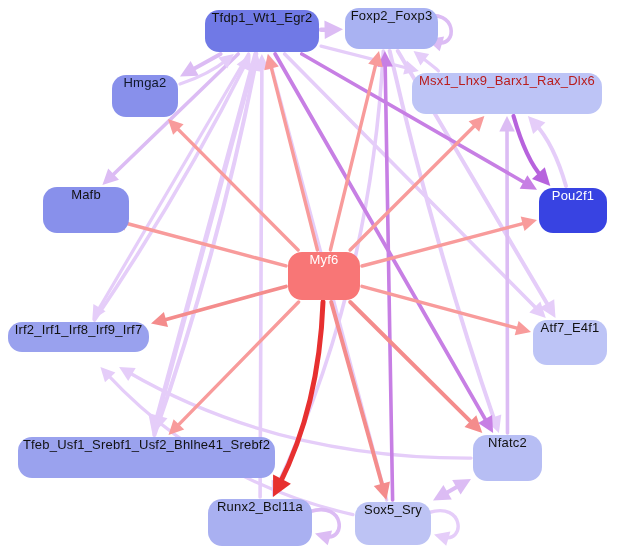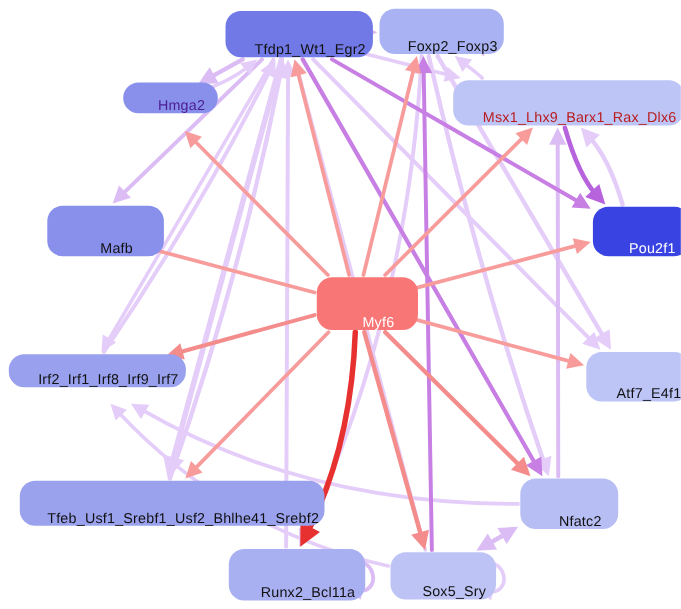--- a/index.html
+++ b/index.html
@@ -1,21 +1,21 @@
 <!DOCTYPE html>
 <html><head>
 <meta charset="utf-8">
 <style>
   html,body{margin:0;padding:0;background:#ffffff;}
   #canvas{position:relative;width:619px;height:554px;background:#ffffff;overflow:hidden;
           font-family:"Liberation Sans", sans-serif;}
   #edge-layer{position:absolute;left:0;top:0;}
-  .node{position:absolute;display:flex;align-items:flex-end;justify-content:center;
+  .node{position:absolute;display:flex;align-items:flex-start;justify-content:center;
         border-radius:14px;font-size:13px;color:#111;white-space:nowrap;
-        letter-spacing:0.2px;cursor:pointer;padding-left:20px;}
+        letter-spacing:0.2px;cursor:pointer;}
   .node.light-text{color:#ffffff;}
 </style>
 </head>
 <body>
 
 <div id="canvas">
   <svg id="edge-layer" width="619" height="554" viewBox="0 0 619 554">
       <polygon points="343.0,29.3 324.8,38.9 324.4,20.5" fill="#dcbcf4"></polygon>
       <path d="M 321.0 29.8 Q 323.3 29.8 331.0 29.6" fill="none" stroke="#dcbcf4" stroke-width="4.5" stroke-linecap="round"></path>
       <polygon points="180.0,76.6 190.6,61.1 198.8,75.7" fill="#dcbcf4"></polygon>
@@ -98,21 +98,21 @@
       <polygon points="273.0,497.0 273.1,474.6 290.9,483.7" fill="#e73030"></polygon>
       <path d="M 323.0 302.0 Q 319.1 406.3 278.9 485.4" fill="none" stroke="#e73030" stroke-width="5" stroke-linecap="round"></path>
     </svg>
 
 <div class="node" style="left: 205px; top: 10px; width: 114px; height: 42px; background: rgb(112, 121, 230); color: rgb(17, 17, 17);">
       <span>Tfdp1_Wt1_Egr2</span>
     </div>
     <div class="node" style="left: 345px; top: 8px; width: 93px; height: 41px; background: rgb(169, 178, 242); color: rgb(17, 17, 17);">
       <span>Foxp2_Foxp3</span>
     </div>
-    <div class="node" style="left: 112px; top: 75px; width: 66px; height: 28px; background: rgb(136, 144, 235); color: #4c1d95;">
+    <div class="node" style="left: 112px; top: 75px; width: 66px; height: 42px; background: rgb(136, 144, 235); color: #0f172a;">
       <span>Hmga2</span>
     </div>
     <div class="node" style="left: 412px; top: 73px; width: 190px; height: 41px; background: rgb(189, 196, 246); color: #b91c1c;">
       <span>Msx1_Lhx9_Barx1_Rax_Dlx6</span>
     </div>
     <div class="node" style="left: 43px; top: 187px; width: 86px; height: 46px; background: rgb(136, 144, 235); color: rgb(17, 17, 17);">
       <span>Mafb</span>
     </div>
     <div class="node light-text" style="left: 539px; top: 188px; width: 68px; height: 45px; background: rgb(56, 67, 226); color: rgb(255, 255, 255);">
       <span>Pou2f1</span>

